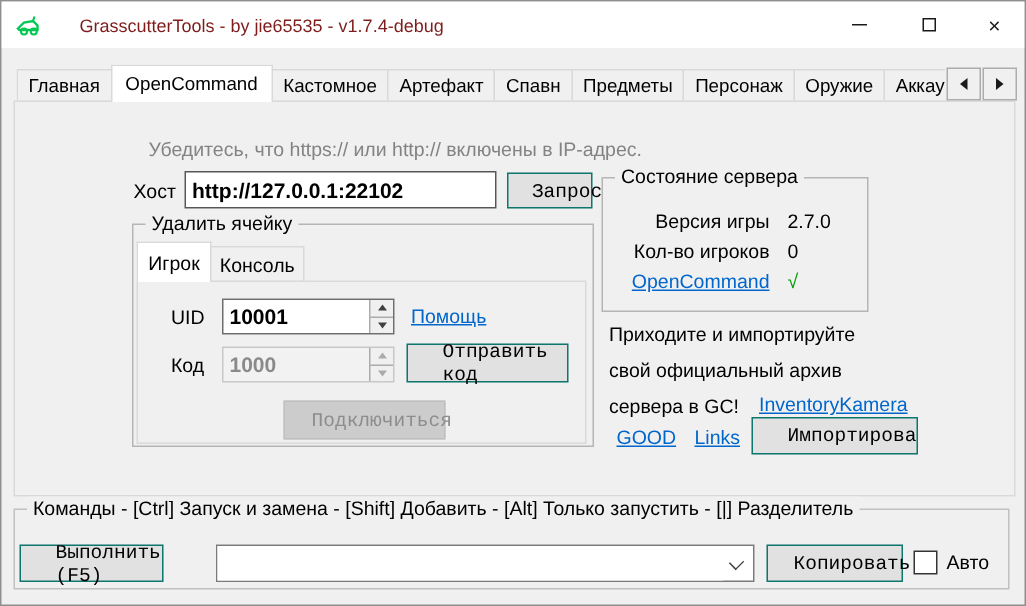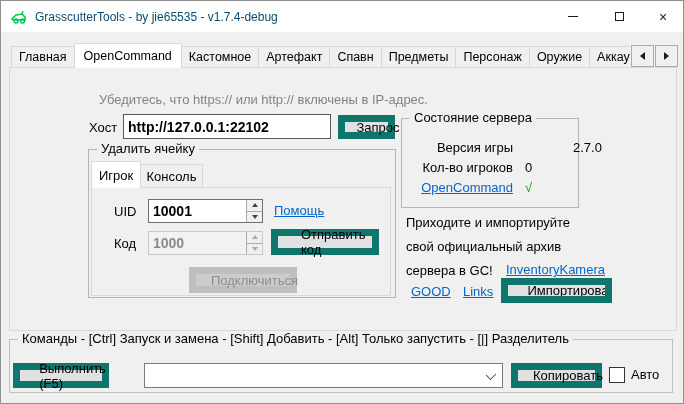--- a/index.html
+++ b/index.html
@@ -16,21 +16,21 @@
     background: #f0f0f0;
     border: 1px solid #8f8f8f;
     overflow: hidden;
   }
   
   .titlebar {
     position: absolute; left:0; top:0; width:100%; height:31px;
     background:#fff; display:flex; align-items:center;
   }
   .app-icon { margin-left:9px; width:18px; height:18px; flex:0 0 auto; }
-  .title-text { margin-left:7px; font-size:12px; color:#0c4a6e; white-space:nowrap; }
+  .title-text { margin-left:25px; font-size:12px; color:#7f1d1d; white-space:nowrap; }
   .win-btn {
     position:absolute; top:1px; height:29px; width:46px;
     display:flex; align-items:center; justify-content:center; cursor:default;
   }
   .btn-min { left:549px; } .btn-max { left:595px; } .btn-close { left:641px; width:42px; }
   .min-shape { width:10px; height:1px; background:#1a1a1a; }
   .max-shape { width:9px; height:9px; border:1px solid #1a1a1a; }
   .close-glyph { font-size:14px; color:#1a1a1a; line-height:1; }
   
   .tabstrip {
@@ -63,22 +63,22 @@
   }
   .hint { position:absolute; left:98px; top:91px; color:#838383; z-index:2; }
   .lbl { position:absolute; z-index:2; }
   .textbox {
     position:absolute; z-index:2; background:#fff; border:1px solid #575757;
     font-family:"Liberation Sans", sans-serif; font-size:14px; font-weight:600;
     padding:0 4px; color:#000; outline:none;
   }
   .host-input { left:122px; top:113px; width:208px; height:25px; }
   .btn {
-    position:absolute; z-index:2; background:#e1e1e1; border:7px solid #0f766e;
-    font-family:Liberation Sans, sans-serif; font-size:13px; color:#000;
+    position:absolute; z-index:2; background:#e1e1e1; border:1px solid #0f766e;
+    font-family:Liberation Mono, monospace; font-size:13px; color:#000;
     display:flex; align-items:center; justify-content:center; cursor:default;padding-left:23px;
   }
   .query-btn { left:337px; top:114px; width:57px; height:24px; }
   
   .groupbox { position:absolute; border:1px solid #b5b5b5; z-index:2; }
   .group-label {
     position:absolute; top:-9px; left:8px; background:#f0f0f0; padding:0 4px;
     font-size:13px; white-space:nowrap;
   }
   .gb-remove { left:87px; top:148px; width:308px; height:149px; }
@@ -231,21 +231,21 @@
         </div>
     </div>
   </div>
   <div class="btn send-btn">Отправить код</div>
   <div class="btn connect-btn">Подключиться</div>
 
   <div class="groupbox gb-status">
     <span class="group-label">Состояние сервера</span>
   </div>
   <span class="srv-label" style="top:139px;">Версия игры</span>
-  <span class="srv-value" style="top:139px;margin-left:48px;">2.7.0</span>
+  <span class="srv-value" style="top:139px;">2.7.0</span>
   <span class="srv-label" style="top:159px;">Кол-во игроков</span>
   <span class="srv-value" style="top:159px;">0</span>
   <span class="srv-label link" style="top:179px; text-decoration:underline;">OpenCommand</span>
   <span class="srv-value check-ok" style="top:179px;">√</span>
 
   <div class="import-line" style="top:210px;">Приходите и импортируйте</div>
   <div class="import-line" style="top:234px;">свой официальный архив</div>
   <div class="import-line" style="top:258px;">сервера в GC!</div>
   <span class="link" style="left:505px; top:261px;">InventoryKamera</span>
   <span class="link" style="left:410px; top:283px;">GOOD</span>

